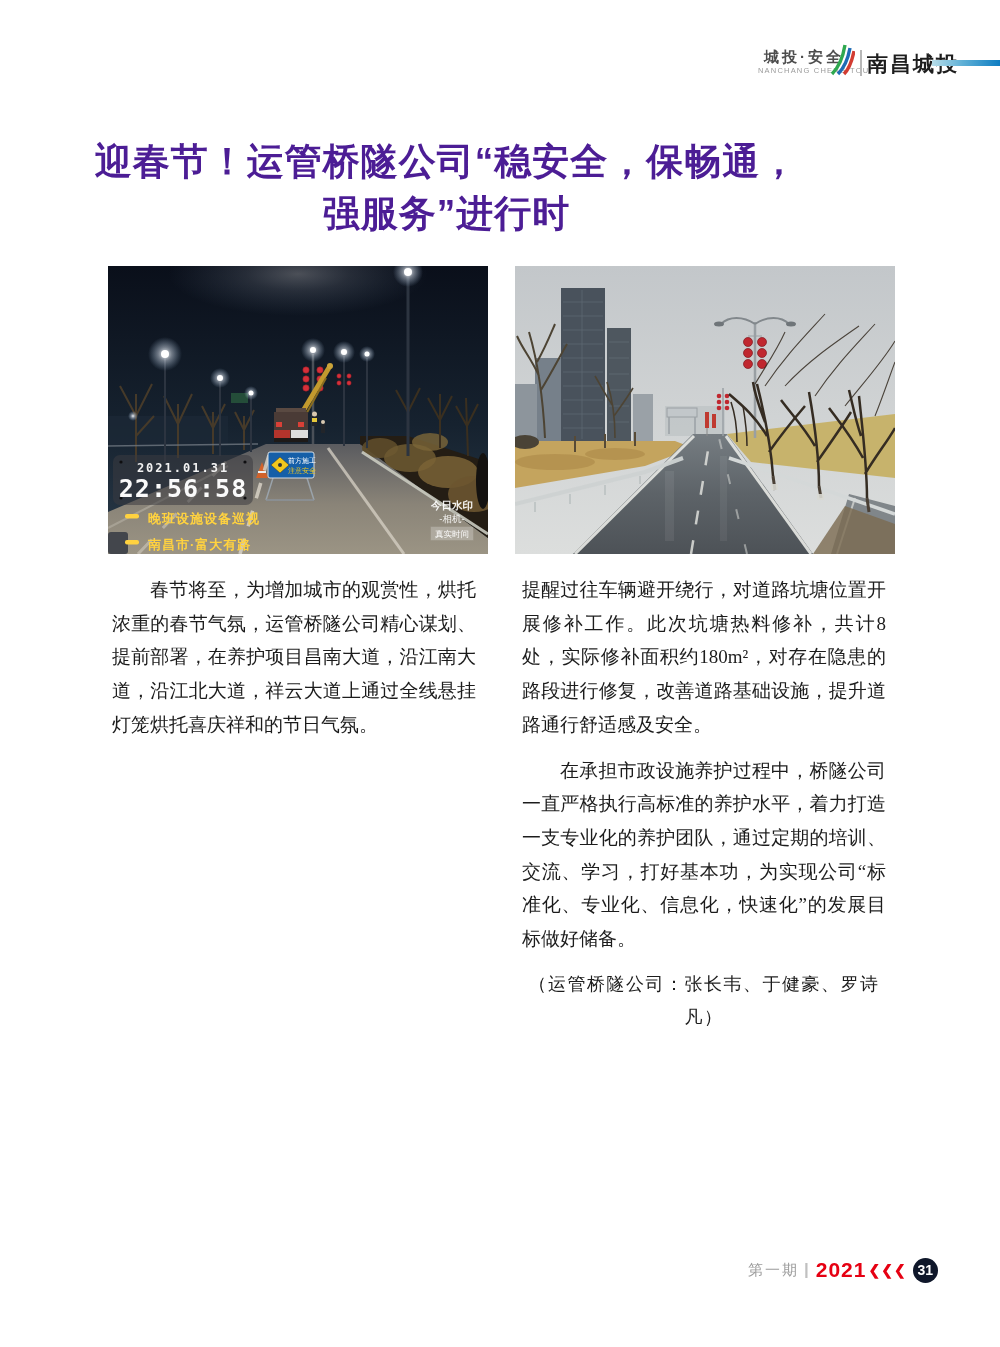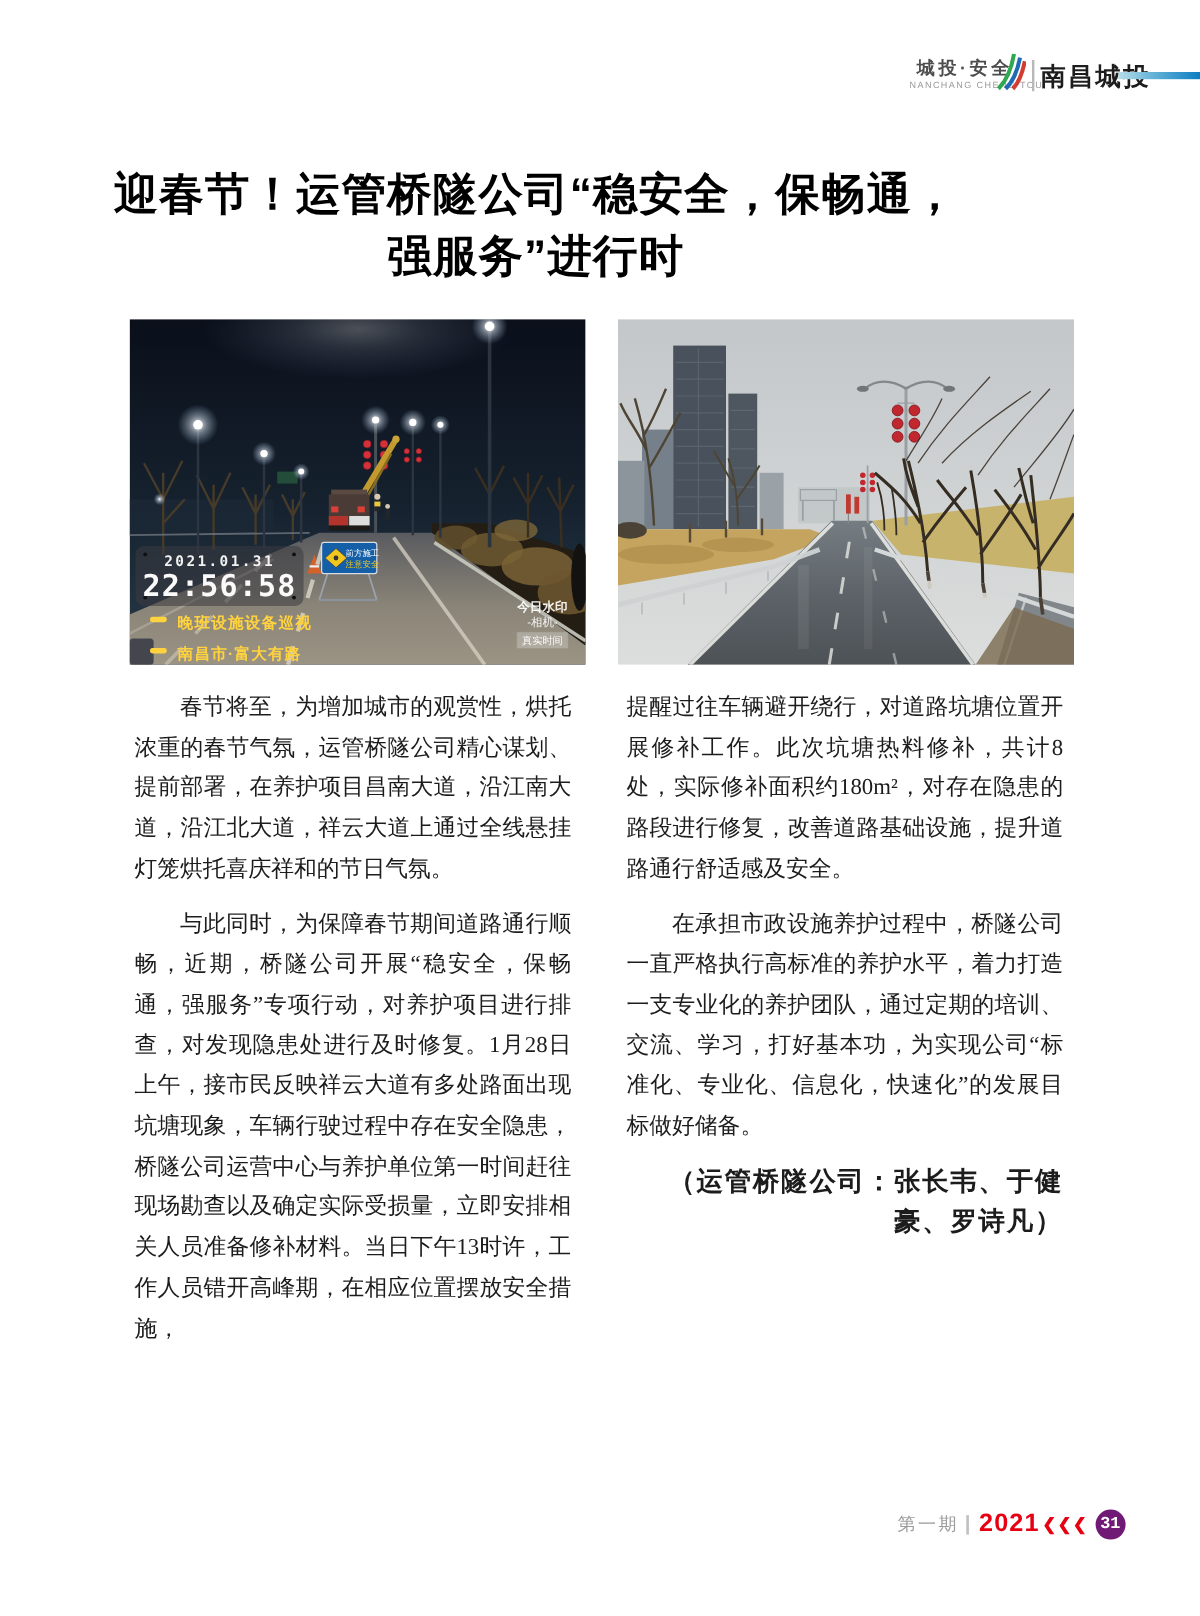--- a/index.html
+++ b/index.html
@@ -14,46 +14,46 @@
   .hdr-swoosh{position:absolute;left:829px;top:42px;}
   .hdr-divider{position:absolute;left:860px;top:50px;width:2px;height:26px;background:#b8b8b8;}
   .hdr-brand{position:absolute;left:867px;top:50px;font-family:"Liberation Sans",sans-serif;
     font-size:21px;font-weight:bold;color:#1d1d1d;letter-spacing:2px;}
   .hdr-bar{position:absolute;left:932px;top:60px;width:68px;height:6px;
     background:linear-gradient(90deg,#b7dde9 0%,#5fb0d6 45%,#0e7dc2 100%);}
 
   
   .title{position:absolute;left:0;top:136px;width:893px;margin:0;text-align:center;
     font-family:"Liberation Sans","DejaVu Sans",sans-serif;font-weight:bold;
-    font-size:37px;line-height:52px;color:#000000;letter-spacing:1px;}
+    font-size:37px;line-height:52px;color:#4c1d95;letter-spacing:1px;}
 
   
   figure{margin:0;position:absolute;top:266px;width:380px;height:288px;}
   .photo-left{left:108px;border-radius:15px;}
   .photo-right{left:515px;}
   figure svg{display:block;}
 
   
   .col{position:absolute;top:561px;width:388px;font-size:19px;line-height:33.7px;
     text-align:justify;color:#1c1c1c;}
   .col-left{left:100px;}
   .col-right{left:510px;}
   .col p{margin:12px;text-indent:2em;}
   .col p.cont{text-indent:0;}
-  .byline{text-indent:0 !important;text-align:right;letter-spacing:1.5px;font-size:22px;font-weight:bold;}
+  .byline{text-indent:0 !important;text-align:center;letter-spacing:1.5px;font-size:18px;}
 
   
   .footer{position:absolute;left:748px;top:1256px;height:28px;display:flex;align-items:center;
     font-family:"Liberation Sans",sans-serif;}
   .ft-issue{color:#9c9c9c;font-size:15px;letter-spacing:2px;}
   .ft-div{color:#c0c0c0;font-size:17px;margin:0 7px 0 5px;font-weight:bold;}
   .ft-year{color:#e60012;font-size:21px;font-weight:bold;letter-spacing:1px;}
   .ft-arrows{color:#e60012;font-size:14px;font-weight:bold;letter-spacing:1px;margin:0 6px 0 2px;}
-  .ft-page{width:25px;height:25px;border-radius:50%;background:#701a75;color:#ffffff;
-    font-size:14px;font-weight:bold;display:flex;align-items:center;justify-content:center;font-family:Liberation Mono, monospace;}
+  .ft-page{width:25px;height:25px;border-radius:50%;background:#0f172a;color:#ffffff;
+    font-size:14px;font-weight:bold;display:flex;align-items:center;justify-content:center;}
 </style>
 </head>
 <body>
 
 <div class="page">
 
   <div class="hdr-logo-cn">城投·安全</div>
   <div class="hdr-logo-en">NANCHANG CHENG TOU</div>
   <svg class="hdr-swoosh" width="26" height="34" viewBox="0 0 26 34">
     <path d="M3,32 C10,25 14,15 16,3" stroke="#2fa84f" stroke-width="3.4" fill="none"></path>
@@ -354,21 +354,20 @@
           <line x1="304" y1="220" x2="306" y2="232"></line>
           <line x1="352" y1="232" x2="354" y2="246"></line>
       </g>
       <rect x="256" y="218" width="7" height="6" fill="#d8d8d2" opacity="0.9"></rect>
       <rect x="302" y="228" width="7" height="6" fill="#d8d8d2" opacity="0.9"></rect>
     </svg>
   </figure>
 
   <section class="col col-left">
     <p>春节将至，为增加城市的观赏性，烘托浓重的春节气氛，运管桥隧公司精心谋划、提前部署，在养护项目昌南大道，沿江南大道，沿江北大道，祥云大道上通过全线悬挂灯笼烘托喜庆祥和的节日气氛。</p>
-    <p>与此同时，为保障春节期间道路通行顺畅，近期，桥隧公司开展“稳安全，保畅通，强服务”专项行动，对养护项目进行排查，对发现隐患处进行及时修复。1月28日上午，接市民反映祥云大道有多处路面出现坑塘现象，车辆行驶过程中存在安全隐患，桥隧公司运营中心与养护单位第一时间赶往现场勘查以及确定实际受损量，立即安排相关人员准备修补材料。当日下午13时许，工作人员错开高峰期，在相应位置摆放安全措施，</p>
   </section>
 
   <section class="col col-right">
     <p class="cont">提醒过往车辆避开绕行，对道路坑塘位置开展修补工作。此次坑塘热料修补，共计8处，实际修补面积约180m²，对存在隐患的路段进行修复，改善道路基础设施，提升道路通行舒适感及安全。</p>
     <p>在承担市政设施养护过程中，桥隧公司一直严格执行高标准的养护水平，着力打造一支专业化的养护团队，通过定期的培训、交流、学习，打好基本功，为实现公司“标准化、专业化、信息化，快速化”的发展目标做好储备。</p>
     <p class="byline">（运管桥隧公司：张长韦、于健豪、罗诗凡）</p>
   </section>
 
   <div class="footer">
     <span class="ft-issue">第一期</span>

